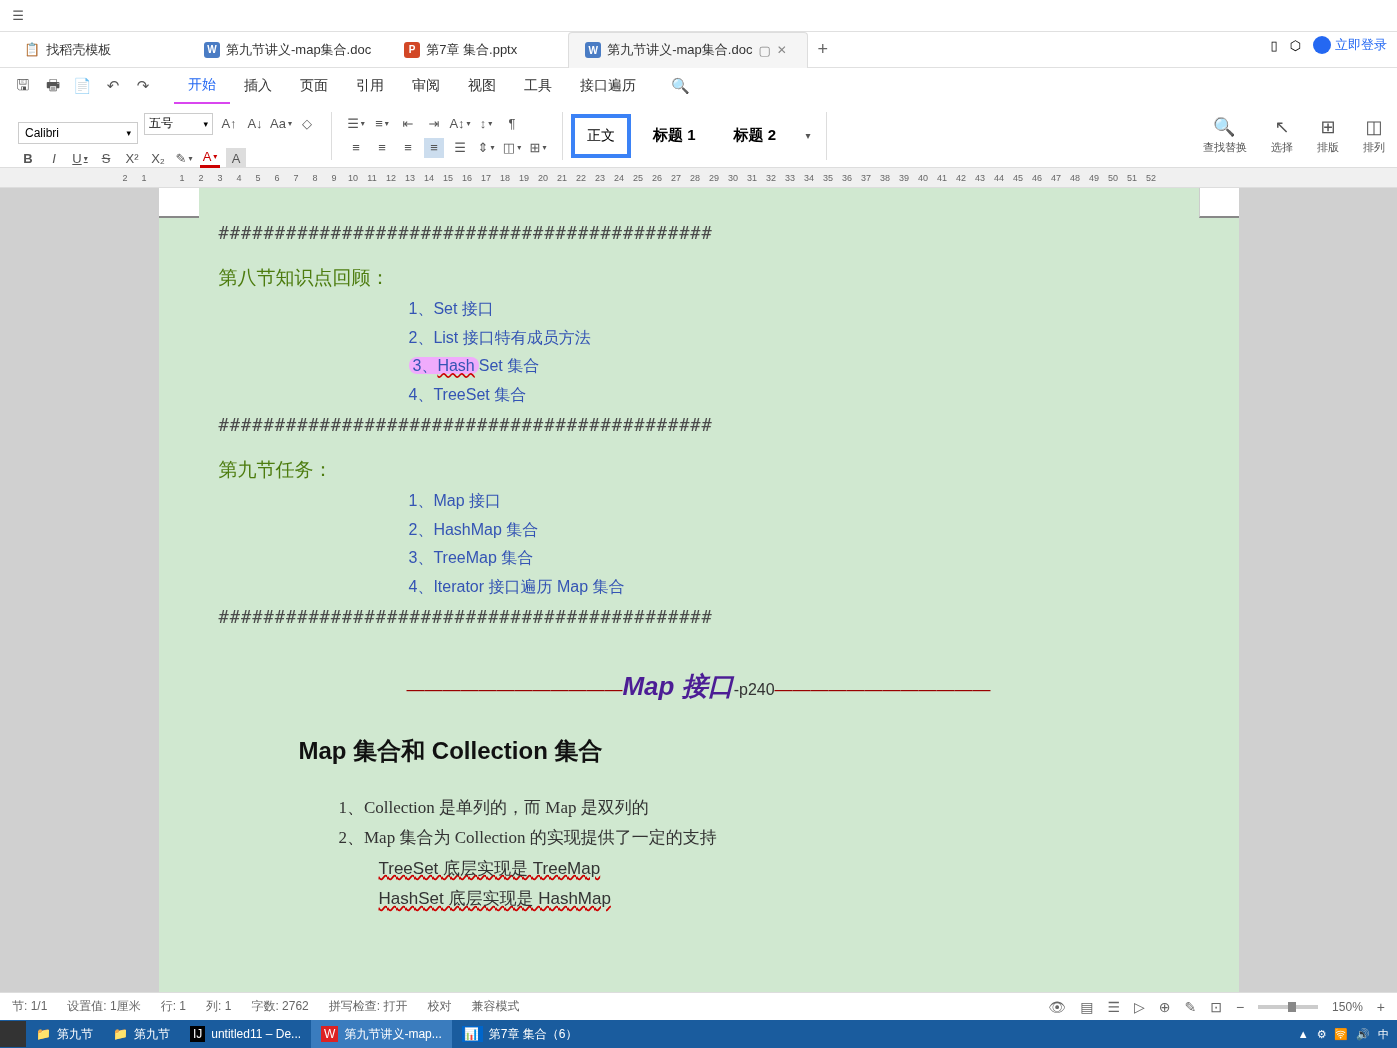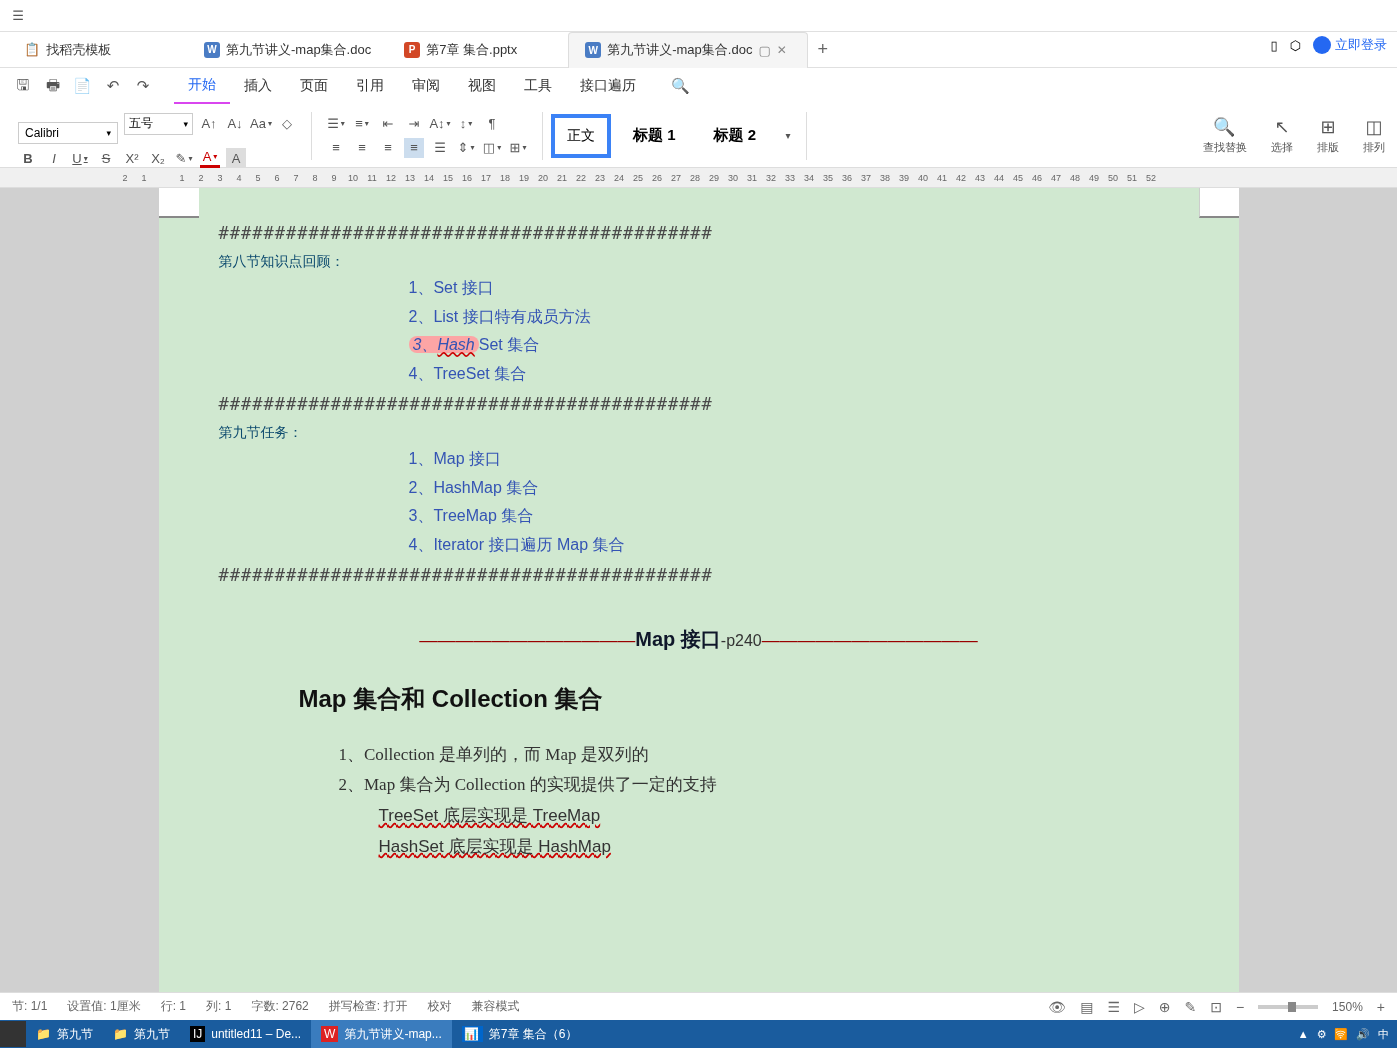--- a/index.html
+++ b/index.html
@@ -18,41 +18,41 @@
 .login{color:#2468f2;display:flex;align-items:flex-start;gap:4px;}
 .avatar{width:18px;height:18px;border-radius:50%;background:#2468f2;display:inline-block;}
 .menu-bar{height:36px;display:flex;align-items:center;padding-left:12px;gap:0;}
 .menu-item{padding:0 14px;font-size:14px;color:#333;height:36px;display:flex;align-items:center;}
 .menu-item.active{color:#2468f2;border-bottom:2px solid #d946ef;}
 .menu-left{display:flex;gap:8px;margin-right:20px;}
 .mbtn{width:22px;height:22px;display:flex;align-items:center;justify-content:center;font-size:15px;color:#555;}
 .ribbon{height:64px;background:#fff;border-bottom:1px solid #ddd;display:flex;align-items:center;padding:0 12px;gap:2px;}
 .ribbon-group{display:flex;flex-direction:column;gap:4px;padding:0 6px;}
 .ribbon-sep{width:1px;height:48px;background:#ddd;margin:0 6px;}
-.font-name{width:100px;height:22px;border:1px solid #ccc;font-size:12px;padding:0 6px;display:flex;align-items:center;justify-content:space-between;margin-top:19px;}
+.font-name{width:120px;height:22px;border:1px solid #ccc;font-size:12px;padding:0 6px;display:flex;align-items:center;justify-content:space-between;margin-top:19px;}
 .font-size{width:69px;height:22px;border:1px solid #ccc;font-size:12px;padding:0 4px;display:flex;align-items:center;justify-content:space-between;}
 .rb-row{display:flex;gap:6px;align-items:center;}
 .rb-btn{width:20px;height:20px;font-size:13px;color:#555;display:flex;align-items:center;justify-content:center;}
 .rb-btn.dd::after{content:"▾";font-size:8px;margin-left:2px;}
 .style-box{border:4px solid #3b82f6;padding:4px 12px;font-size:14px;display:flex;align-items:center;height:44px;}
 .style-item{padding:0 16px;font-size:15px;font-weight:bold;}
 .right-tools{display:flex;gap:24px;margin-left:auto;}
 .rt-item{display:flex;flex-direction:column;align-items:center;font-size:11px;color:#555;gap:2px;}
 .rt-icon{font-size:18px;}
 .ruler{height:20px;background:#f0f0f0;border-bottom:1px solid #ddd;display:flex;align-items:center;padding-left:120px;font-size:9px;color:#666;gap:9px;overflow:hidden;}
 .ruler span{width:10px;text-align:center;}
 .doc-area{position:absolute;top:188px;left:0;right:0;bottom:56px;background:#d0d0d0;overflow:auto;display:flex;justify-content:center;}
 .page{width:1080px;background:#d0e8d0;padding:30px 60px;margin-top:0;font-size:16px;line-height:1.8;position:relative;min-height:900px;}
 .hash{color:#4a4a4a;font-family:monospace;font-size:17px;letter-spacing:1px;}
-.red{color:#0c4a6e;font-size:14px;}
+.red{color:#4d7c0f;font-size:19px;margin-top:12px;}
 .blue{color:#3454b4;}
 .indent{padding-left:190px;}
-.highlight{background:#fca5a5;padding:0 4px;border-radius:8px;font-style:italic;}
+.highlight{background:#f0abfc;padding:0 4px;border-radius:8px;}
 .sep-line{text-align:center;color:#900;font-size:18px;margin:30px 0 10px;}
-.sep-title{color:#0f172a;font-size:20px;font-weight:bold;}
+.sep-title{color:#4c1d95;font-size:26px;font-weight:bold;font-style:italic;}
 .sep-sub{color:#333;font-size:16px;}
 .h2{font-size:24px;font-weight:bold;color:#111;padding-left:80px;margin:20px 0;}
 .body-text{padding-left:120px;font-size:17px;color:#333;font-family:"SimSun",serif;}
 .body-text2{padding-left:160px;font-size:17px;color:#333;font-family:"SimSun",serif;}
 .box{border:2px solid #333;padding:12px 24px;margin:30px auto 0;width:280px;text-align:center;font-size:16px;}
 .status-bar{position:absolute;bottom:28px;left:0;right:0;height:28px;background:#fff;border-top:1px solid #ddd;display:flex;align-items:center;padding:0 12px;font-size:12px;color:#666;gap:20px;}
 .status-right{margin-left:auto;display:flex;gap:14px;align-items:center;}
 .sb-icon{font-size:14px;color:#666;}
 .taskbar{position:absolute;bottom:0;left:0;right:0;height:28px;background:#1a5c9e;display:flex;align-items:center;}
 .tb-item{height:28px;padding:0 10px;display:flex;align-items:center;gap:6px;color:#fff;font-size:12px;}

